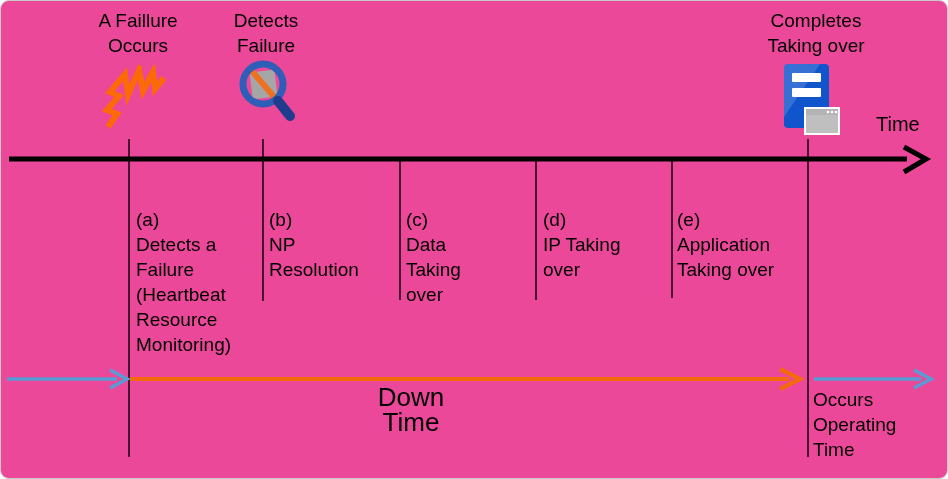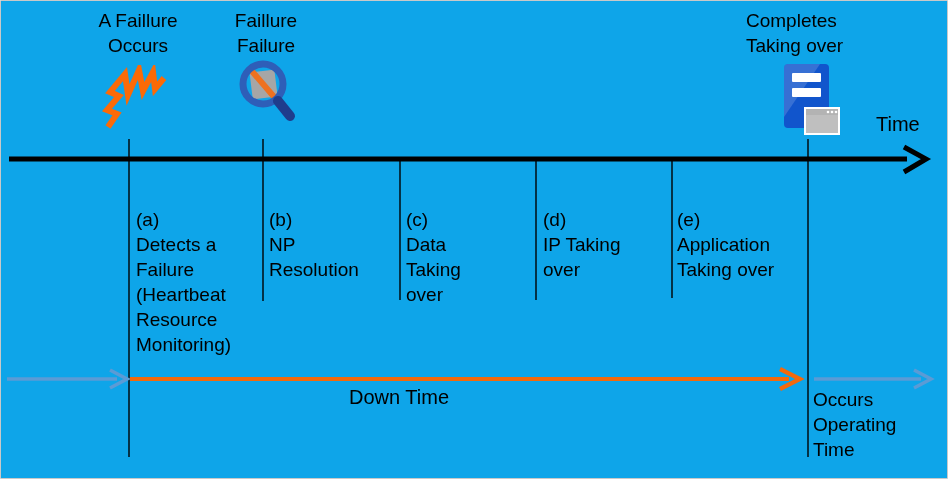--- a/index.html
+++ b/index.html
@@ -5,38 +5,38 @@
   html, body {
     margin: 0;
     padding: 0;
     background: #ffffff;
     font-family: "Liberation Sans", sans-serif;
   }
   .canvas {
     position: relative;
     width: 946px;
     height: 477px;
-    background: #0ea5e9;
+    background: #ec4899;
     border: 1px solid #c9c9c9;
-    border-radius: 1px;
+    border-radius: 9px;
     overflow: hidden;
     color: #000000;
   }
   .abs { position: absolute; }
   .label {
     font-size: 19px;
     line-height: 25px;
     white-space: pre-line;
     color: #000000;
   }
   .label.center { text-align: center; }
   .event-label { top: 7px; }
   .phase-label { top: 206px; width: 132px; }
   .axis-label { font-size: 20px; }
-  .downtime-label { font-size: 20px; text-align: left; }
+  .downtime-label { font-size: 26px; text-align: center; }
   svg.overlay {
     position: absolute;
     left: 0; top: 0;
     width: 946px; height: 477px;
     pointer-events: none;
   }
   .axis-stroke       { stroke: var(--timeline-black); fill: none; }
   .divider-stroke    { stroke: var(--timeline-black); stroke-width: 1.4; }
   .blue-stroke       { stroke: var(--operating-blue); fill: none; }
   .orange-stroke     { stroke: var(--downtime-orange); fill: none; }
@@ -47,23 +47,23 @@
   .server-fill       { fill: var(--server-blue); }
   .window-fill       { fill: var(--window-gray); stroke: #ffffff; stroke-width: 2; }
 </style>
 </head>
 <body>
 
 <div class="canvas">
 
   <div class="abs label center event-label" style="left:72px; width:130px;">A Faillure
 Occurs</div>
-  <div class="abs label center event-label" style="left:200px; width:130px;">Faillure
+  <div class="abs label center event-label" style="left:200px; width:130px;">Detects
 Failure</div>
-  <div class="abs label event-label" style="left:745px; width:140px;">Completes
+  <div class="abs label event-label" style="left:745px; width:140px;text-align:center;">Completes
 Taking over</div>
 
   <svg class="abs" style="left:101px; top:64px;" width="66" height="68" viewBox="0 0 66 68">
     <polyline class="spark-stroke" stroke-width="6" stroke-linejoin="miter" points="6,62 15,49 5,45 17,31 8,27 23,9 26,30 37,5 41,26 51,7 53,24 62,13"></polyline>
   </svg>
 
   <svg class="abs" style="left:236px; top:58px;" width="64" height="68" viewBox="0 0 64 68">
     <rect x="14" y="12" width="25" height="27" rx="3" fill="#a6a6a6" transform="rotate(-7 26 25)"></rect>
     <line class="slash-stroke" x1="14" y1="11" x2="38" y2="39" stroke-width="6" stroke-linecap="round"></line>
     <circle class="ring-stroke" cx="26" cy="25" r="20" stroke-width="7"></circle>

